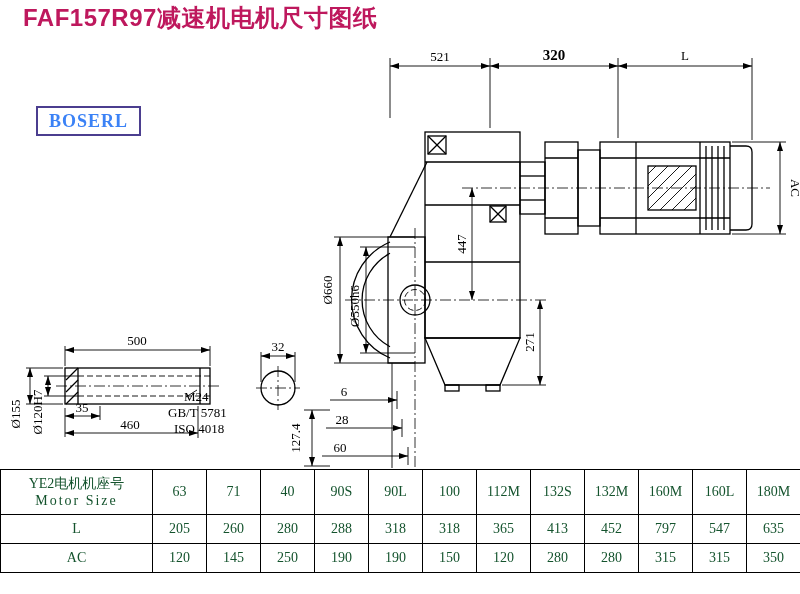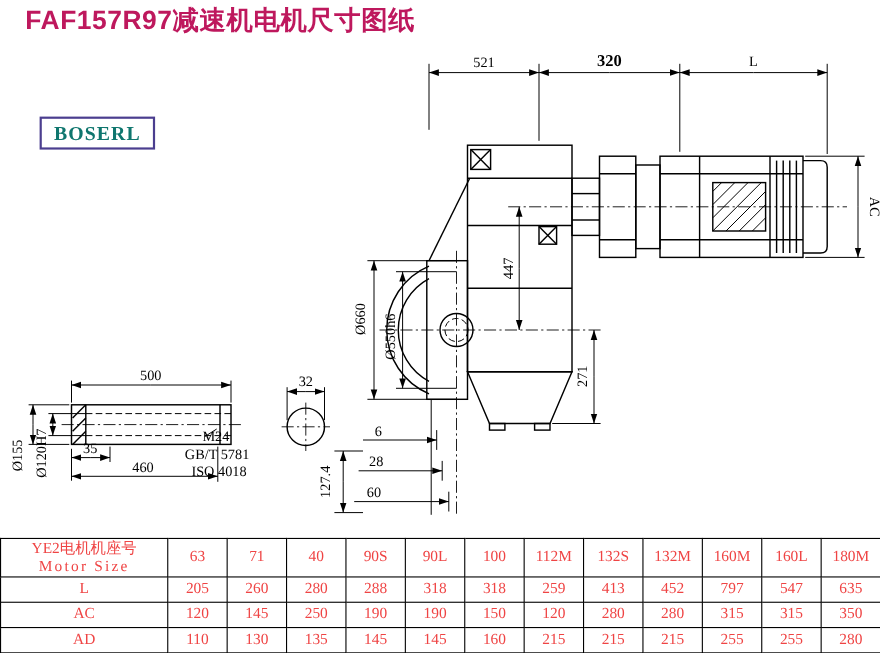--- a/index.html
+++ b/index.html
@@ -2,31 +2,31 @@
 <html><head>
 <meta charset="utf-8">
 <style>
   html,body{margin:0;padding:0;background:#fff;}
   #page{position:relative;width:800px;height:594px;background:#fff;overflow:hidden;
         font-family:"Liberation Sans",sans-serif;}
   .title{position:absolute;left:8px;top:2px;font-size:24px;font-weight:bold;color:#be185d;
          letter-spacing:0.5px;white-space:nowrap;margin-left:15px;}
   .logo{position:absolute;left:36px;top:106px;width:101px;height:26px;border:2px solid #4b3e8f;
         display:flex;align-items:center;justify-content:center;
-        font-family:"Liberation Serif",serif;font-size:18px;font-weight:bold;color:#0f766e;
+        font-family:"Liberation Serif",serif;font-size:18px;font-weight:bold;color:#3b82f6;
         letter-spacing:1px;background:#fff;}
   #dwg{position:absolute;left:0;top:0;}
   #dwg .p{fill:none;stroke:#000;stroke-width:1.3;}
   #dwg .d{fill:none;stroke:#000;stroke-width:0.9;}
   #dwg .h{fill:none;stroke:#000;stroke-width:0.9;stroke-dasharray:6 3;}
   #dwg .c{fill:none;stroke:#000;stroke-width:0.8;stroke-dasharray:11 3 2 3;}
   #dwg text{font-family:"Liberation Serif",serif;font-size:13px;fill:#000;}
   #dwg text.b{font-weight:bold;font-size:15px;}
-  table.dims{position:absolute;left:0;top:489px;width:800px;height:104px;border-collapse:collapse;
-        table-layout:fixed;font-family:"Liberation Serif",serif;font-size:14px;color:#ef4444;background:#fff;}
+  table.dims{position:absolute;left:0;top:469px;width:800px;height:104px;border-collapse:collapse;
+        table-layout:fixed;font-family:"Liberation Serif",serif;font-size:14px;color:#14532d;background:#fff;}
   table.dims th,table.dims td{border:1px solid #000;text-align:center;vertical-align:middle;
         padding:0;font-weight:normal;overflow:hidden;}
   table.dims tr.hdr th{height:33px;}
   table.dims tr.row td{height:22px;}
   .ms{letter-spacing:2px;}
 </style>
 </head>
 <body>
 
 <div id="page">
@@ -251,21 +251,21 @@
       <th>180M</th>
     </tr>
     <tr class="row">
       <td>L</td>
       <td>205</td>
       <td>260</td>
       <td>280</td>
       <td>288</td>
       <td>318</td>
       <td>318</td>
-      <td>259</td>
+      <td>365</td>
       <td>413</td>
       <td>452</td>
       <td>797</td>
       <td>547</td>
       <td>635</td>
     </tr>
     <tr class="row">
       <td>AC</td>
       <td>120</td>
       <td>145</td>
@@ -273,31 +273,16 @@
       <td>190</td>
       <td>190</td>
       <td>150</td>
       <td>120</td>
       <td>280</td>
       <td>280</td>
       <td>315</td>
       <td>315</td>
       <td>350</td>
     </tr>
-    <tr class="row">
-      <td>AD</td>
-      <td>110</td>
-      <td>130</td>
-      <td>135</td>
-      <td>145</td>
-      <td>145</td>
-      <td>160</td>
-      <td>215</td>
-      <td>215</td>
-      <td>215</td>
-      <td>255</td>
-      <td>255</td>
-      <td>280</td>
-    </tr>
   </tbody>
     </table>
 
 </div>
 
 </body></html>

